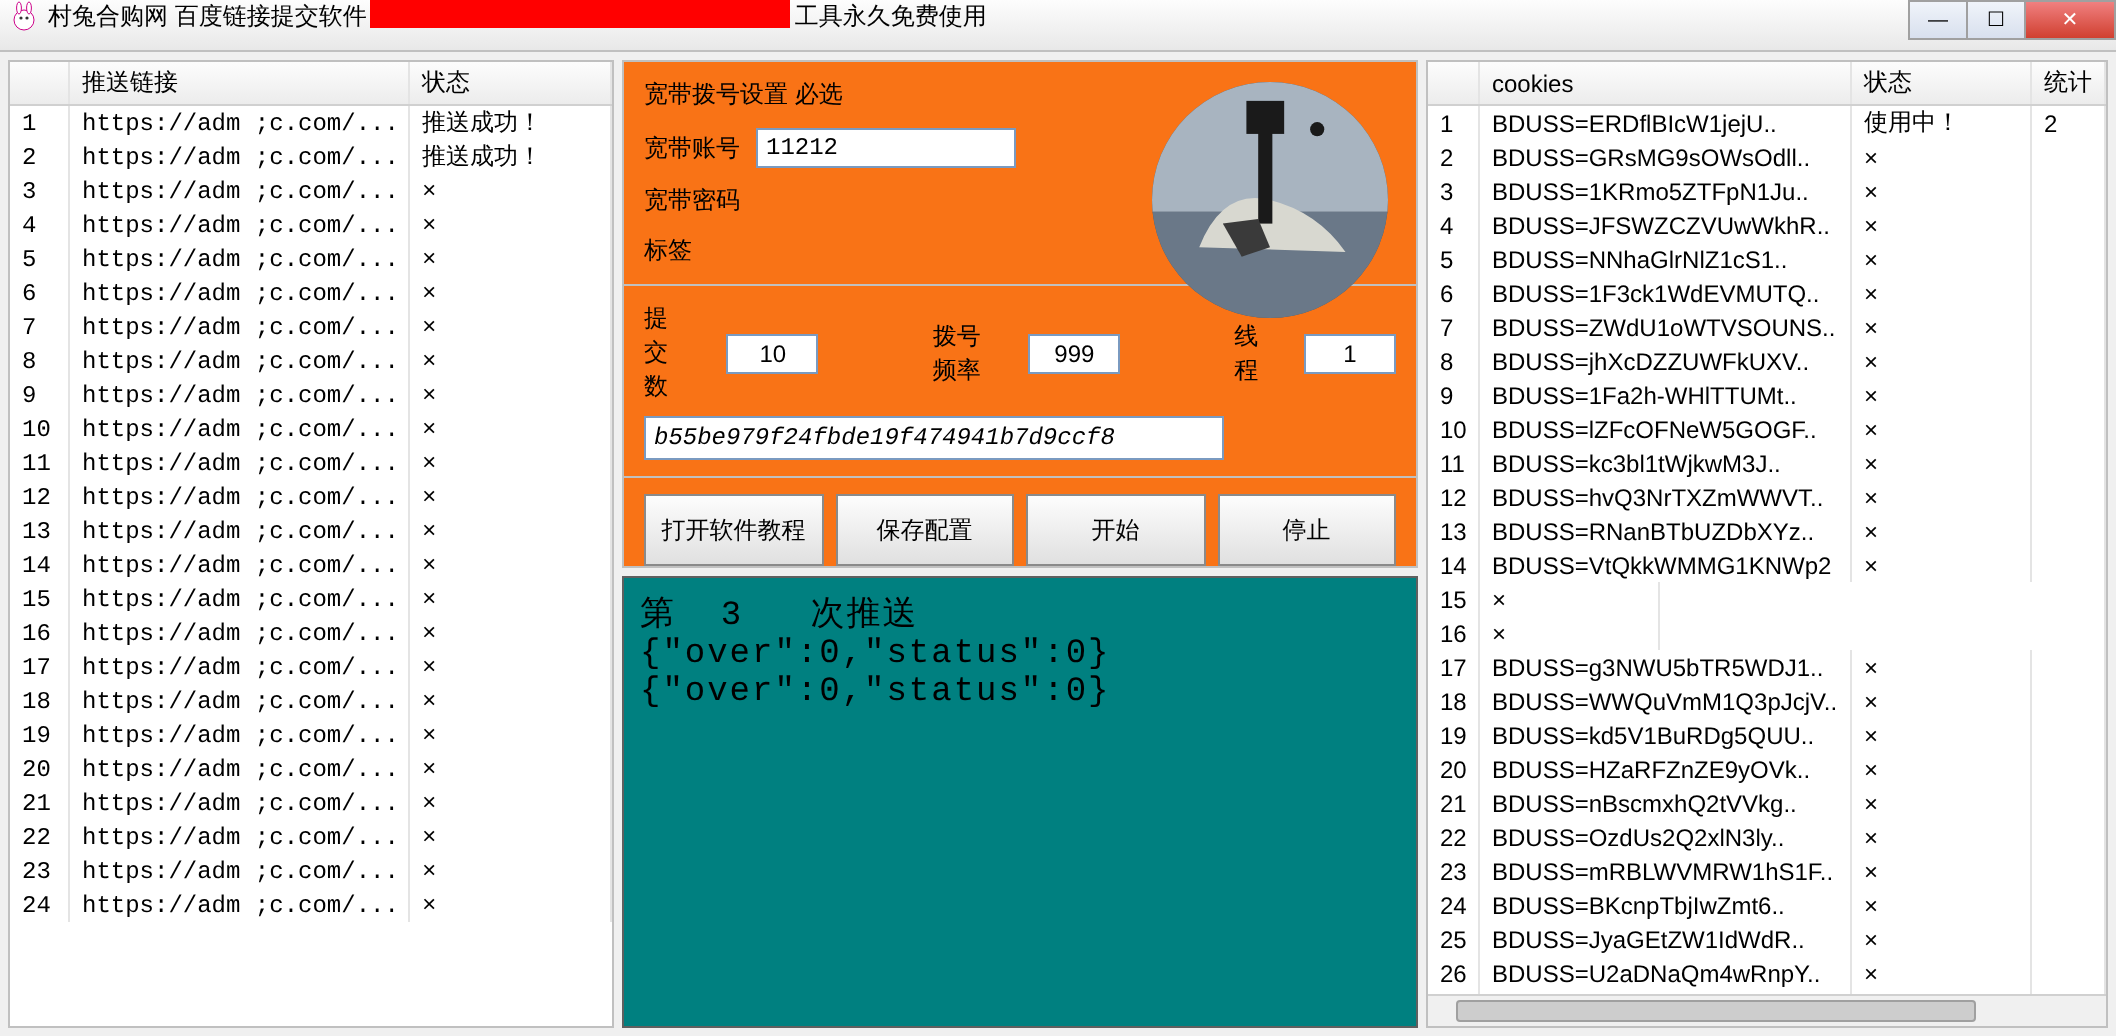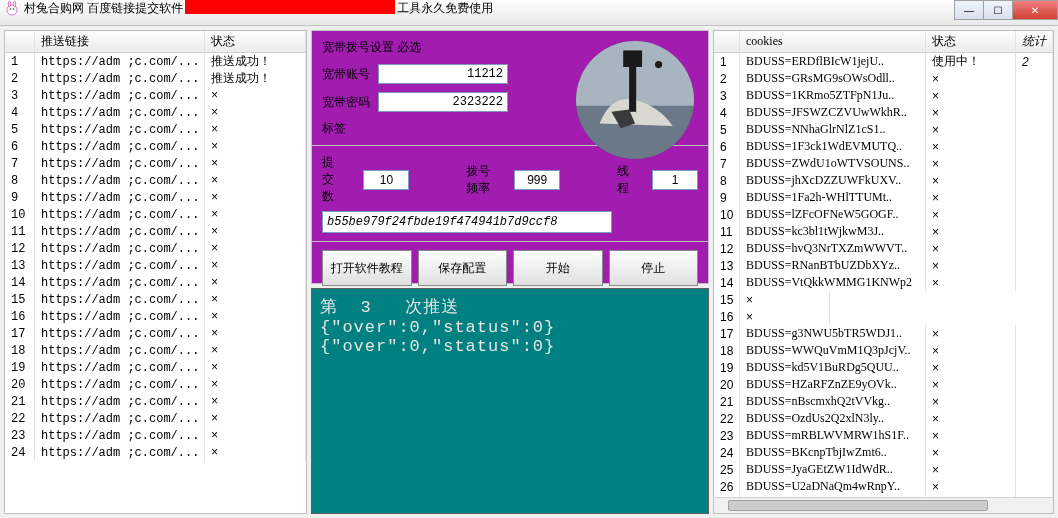--- a/index.html
+++ b/index.html
@@ -109,26 +109,26 @@
     .panel-left .col-link { width: 170px; }
     .panel-left .col-status { flex: 1; }
     .rows {
       overflow-y: auto;
       flex: 1;
       font-family: "Courier New", monospace;
       font-size: 12px;
     }
     .row { display: flex; height: 17px; align-items: center; }
     .panel-right .col-idx { width: 26px; }
-    .panel-right .col-cookie { width: 186px; font-family: Liberation Serif, serif; }
+    .panel-right .col-cookie { width: 186px; font-family: Liberation Sans, sans-serif; }
     .panel-right .col-status2 { width: 90px; }
-    .panel-right .col-stats { flex: 1; font-style: italic; }
+    .panel-right .col-stats { flex: 1; }
     .center-top {
       border: 1px solid #c0c0c0;
-      background: #a21caf;
+      background: #f97316;
       padding: 8px 10px;
       position: relative;
       height: 254px;
     }
     .group-title {
       font-size: 12px;
       margin-bottom: 8px;
     }
     .form-row {
       display: flex;
@@ -136,21 +136,20 @@
       margin-bottom: 8px;
     }
     .form-row label { width: 56px; }
     .form-row input {
       border: 1px solid #7a9ac0;
       height: 20px;
       padding: 0 4px;
       font-size: 12px;
       width: 130px;
       font-family: "Courier New", monospace;
-      text-align: right;
     }
     .avatar {
       position: absolute;
       right: 14px;
       top: 10px;
       width: 118px;
       height: 118px;
       border-radius: 50%;
       overflow: hidden;
       background: #4a5560;
@@ -190,21 +189,21 @@
       flex: 1;
       height: 36px;
       border: 1px solid #8a8a8a;
       background: linear-gradient(#fdfdfd, #e0e0e0);
       font-size: 12px;
       cursor: pointer;
     }
     .console {
       flex: 1;
       background: #008080;
-      color: #e5e5e5;
+      color: #000000;
       border: 1px solid #606060;
       padding: 6px 8px;
       font-family: "SimSun", "Courier New", monospace;
       font-size: 17px;
       letter-spacing: 1px;
       white-space: pre;
       overflow: auto;
     }
     .right-wrap {
       flex: 1;
@@ -392,21 +391,20 @@
   <div class="panel-center">
     <div class="center-top">
       <div class="group-title">宽带拨号设置 必选</div>
 
       <div class="form-row">
         <label>宽带账号</label>
         <input type="text" value="11212" style="">
       </div>
       <div class="form-row">
         <label>宽带密码</label>
-        <input type="text" value="2323222" style="">
       </div>
       <div class="form-row">
         <label>标签</label>
       </div>
 
       <div class="avatar">
         <svg viewBox="0 0 100 100">
           <rect width="100" height="55" fill="#a8b4c0"></rect>
           <rect y="55" width="100" height="45" fill="#6a7888"></rect>
           <path d="M20 70 Q30 45 50 50 Q70 55 82 72" fill="#d8d8d0"></path>

